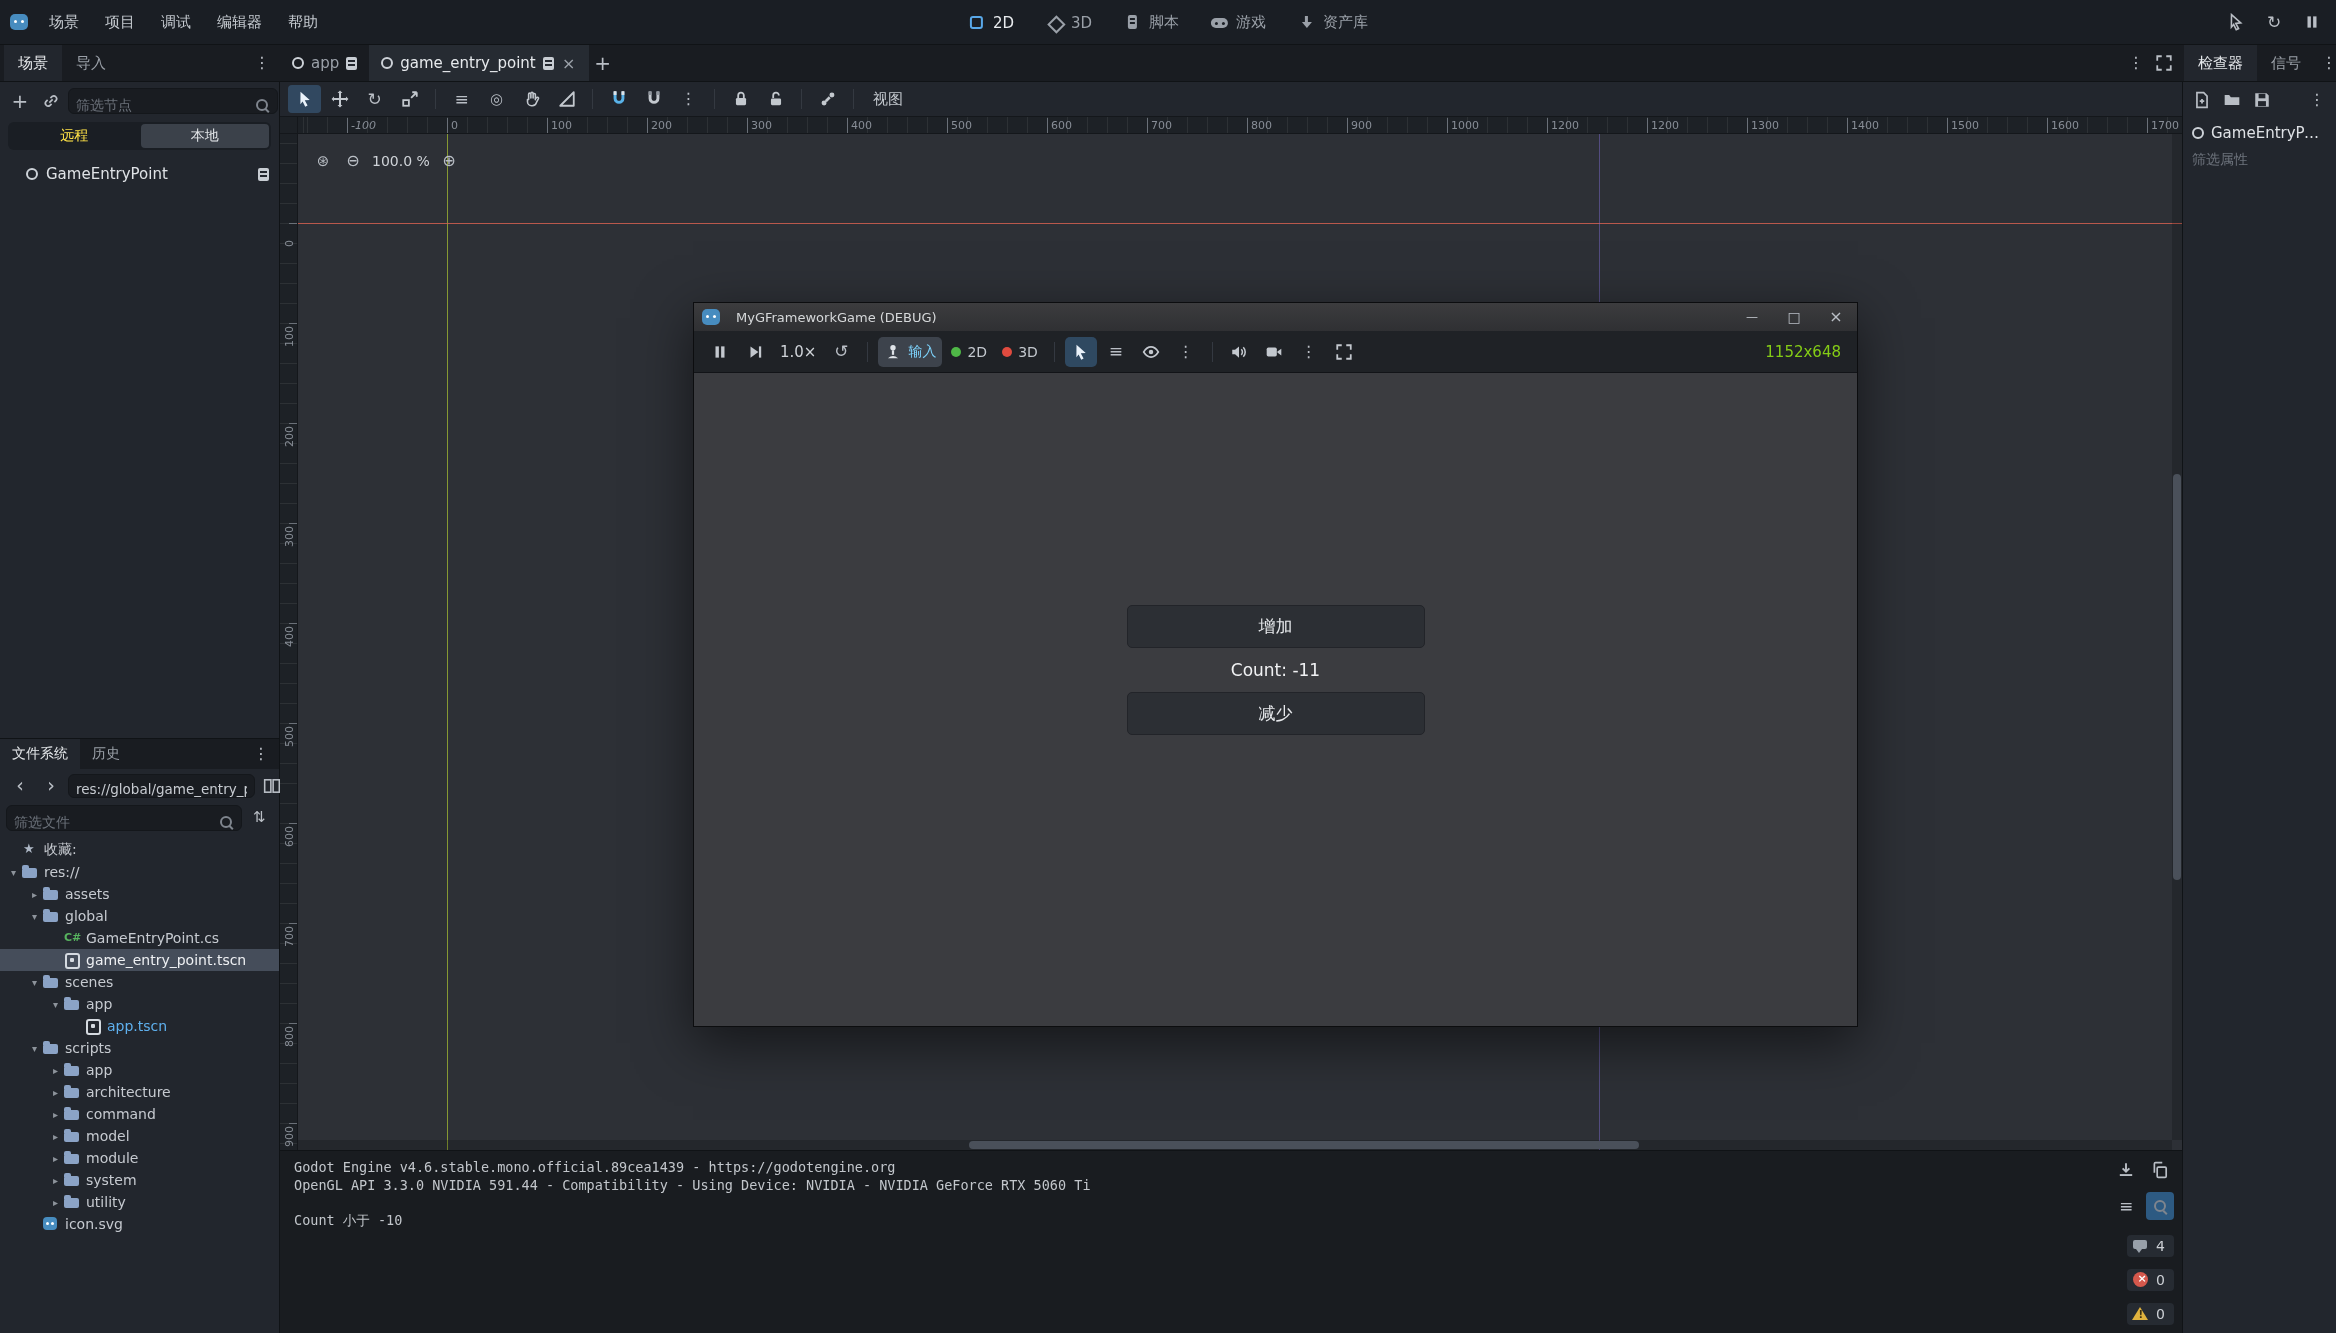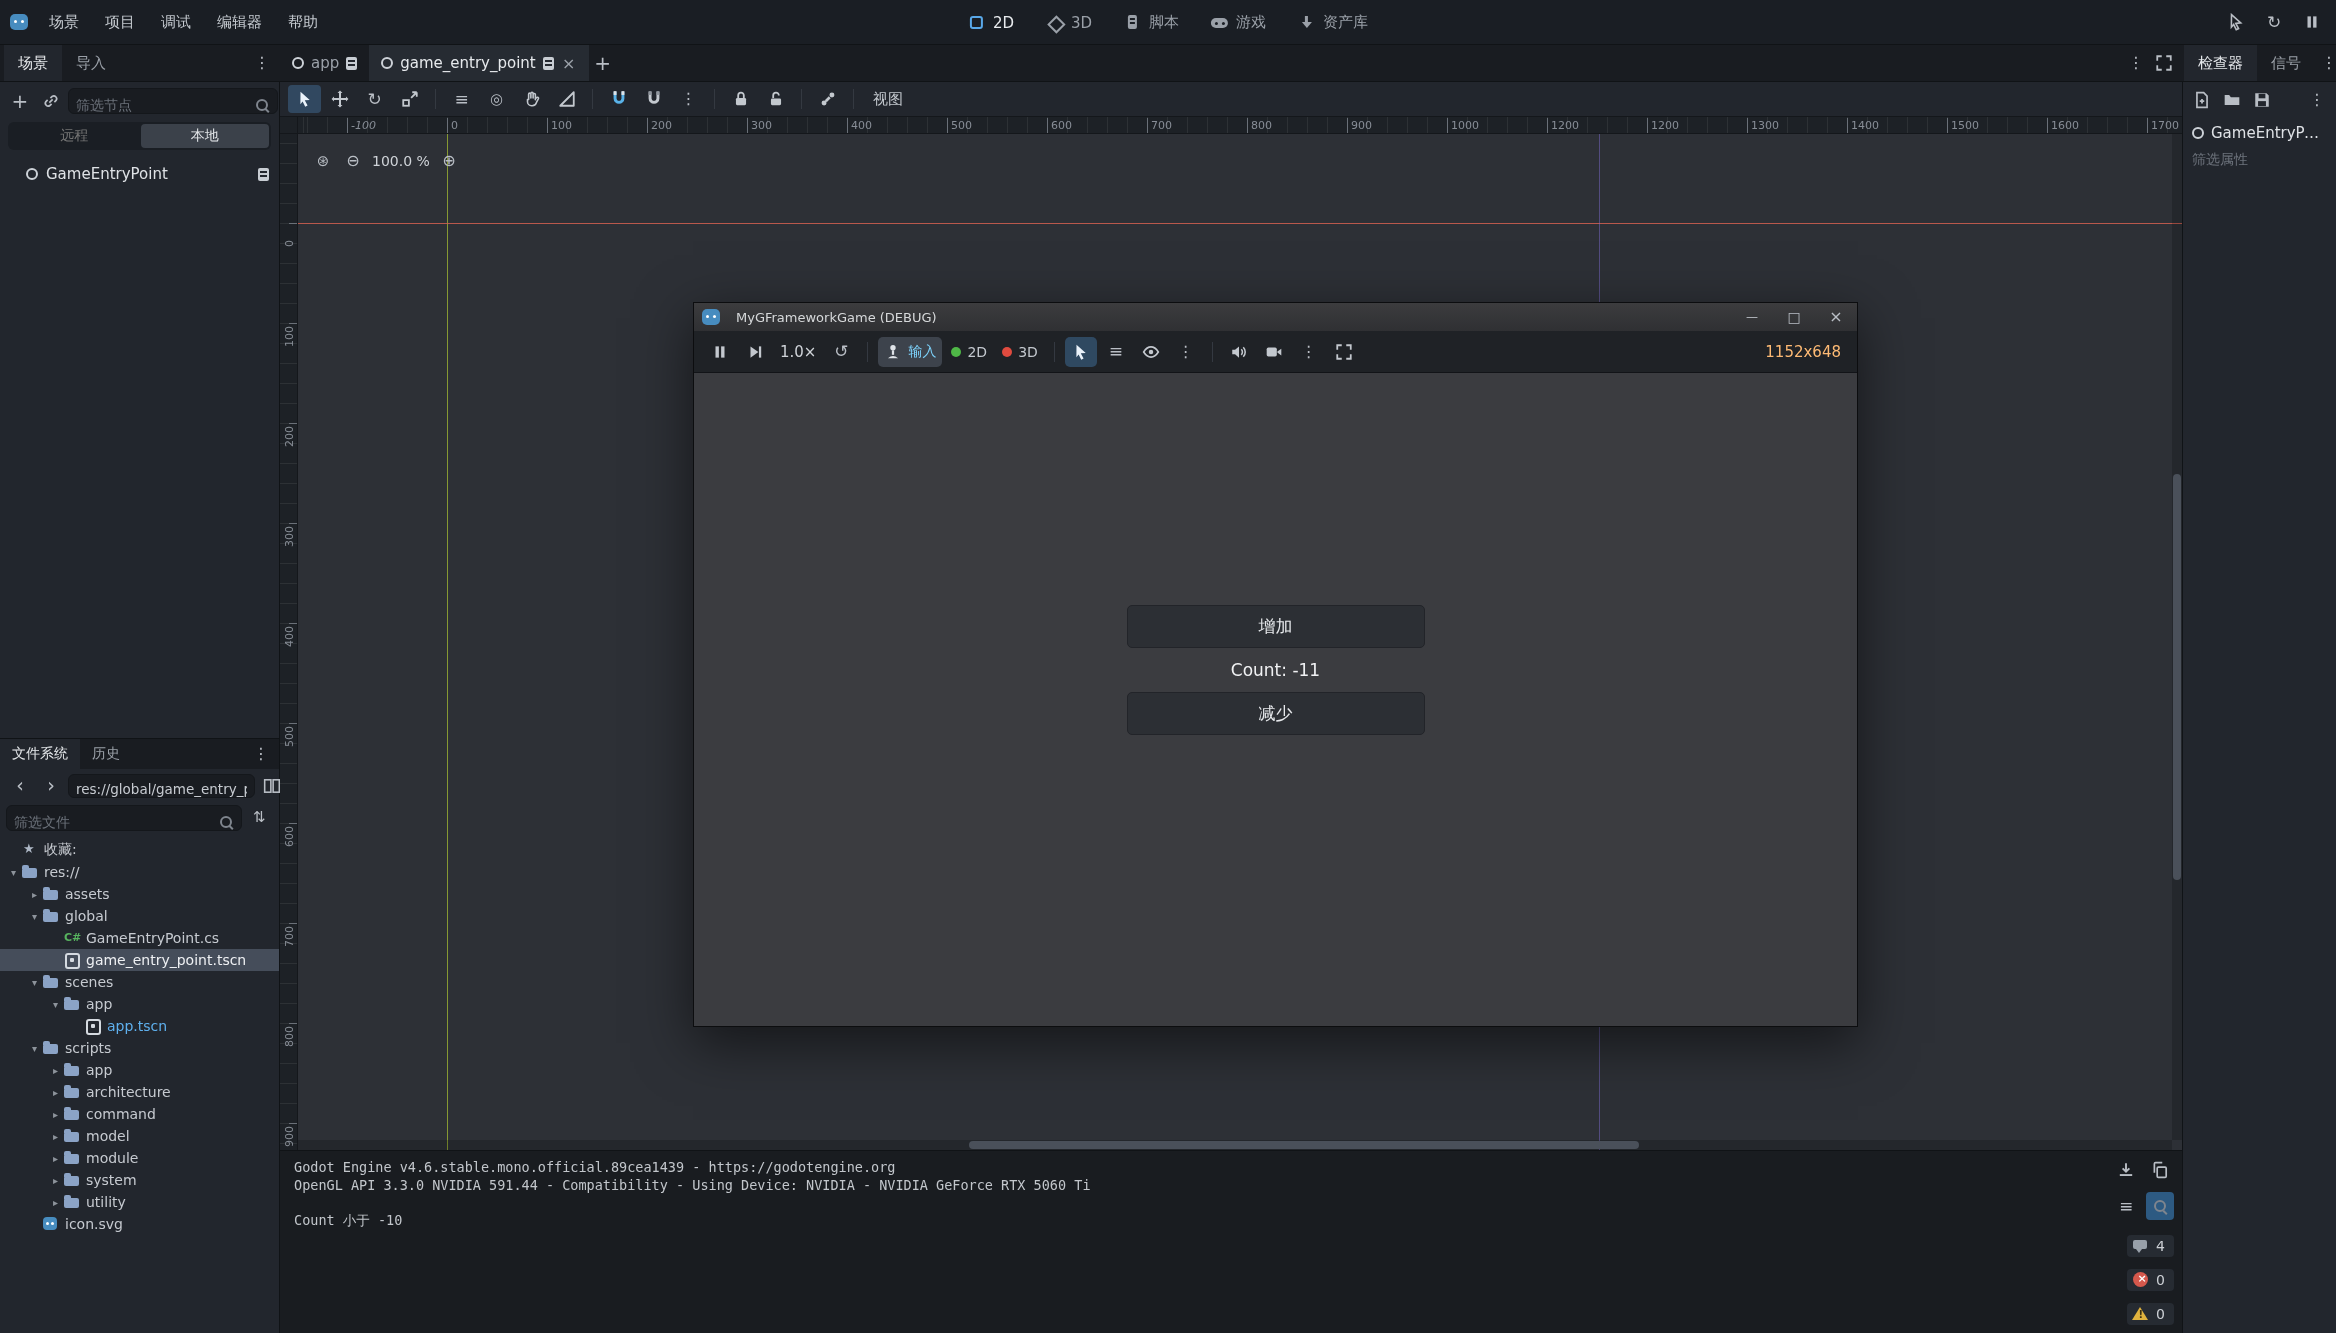--- a/index.html
+++ b/index.html
@@ -72,21 +72,21 @@
   .stab{display:flex;align-items:center;gap:7px;padding:0 12px;height:100%;color:#9ba1a9;font-size:15px;white-space:nowrap}
   .stab.active{background:#262b32;color:#e6e9ec}
   .stab-close{display:none;width:16px;height:16px;align-items:center;justify-content:center}
   .stab-close.show{display:inline-flex}
   .stab-close::before{content:"×";font-size:16px;color:#9ba1a9}
 
   
   #scene-dock{position:absolute;left:0;top:82px;width:280px;height:656px;background:#22262d;border-right:1px solid #101316}
   .sd-toolbar{height:37px;display:flex;align-items:center;gap:3px;padding:0 6px;}
   .seg{display:flex;margin:3px 8px 0;background:#1a1e24;border-radius:6px;padding:2px;gap:2px}
-  .seg-btn{flex:1;height:24px;display:flex;align-items:center;justify-content:center;font-size:14px;color:#737373;border-radius:4px}
+  .seg-btn{flex:1;height:24px;display:flex;align-items:center;justify-content:center;font-size:14px;color:#fde047;border-radius:4px}
   .seg-btn.active{background:#3b414a;color:#e3e6e9}
   .scene-tree{margin-top:10px}
   .scene-row{display:flex;align-items:center;gap:8px;height:28px;padding:0 10px 0 26px;font-size:15px;color:#dfe2e6}
   .mla{margin-left:auto}
 
   
   #fs-dock{position:absolute;left:0;top:738px;width:280px;height:595px;background:#22262d;border-right:1px solid #101316;border-top:1px solid #101316}
   .fs-tabs{height:30px;background:#191c21;display:flex;align-items:center;padding-right:4px}
   .fs-tabs .dtab{font-size:14px;padding:0 12px}
   .fs-nav{height:33px;display:flex;align-items:center;gap:3px;padding:0 6px}
@@ -174,21 +174,21 @@
   .gw-controls{margin-left:auto;display:flex;height:100%}
   .gw-ctrl{width:42px;height:100%;display:flex;align-items:center;justify-content:center;color:#cfd2d5}
   .gw-toolbar{height:42px;background:#1f2226;border-bottom:1px solid #121418;display:flex;align-items:center;gap:3px;padding:16px 10px;flex:none}
   .gtb{height:30px;min-width:32px;display:inline-flex;align-items:center;justify-content:center;gap:6px;border-radius:5px;padding:0 6px;color:#c3c8ce;font-size:14px;flex:none}
   .gtb.pressed{background:#3d434c;color:#7dd3fc}
   .gtb.blue{background:rgba(77,147,209,.35)}
   .gtext{font-size:15px;color:#cfd3d8}
   .dot{width:10px;height:10px;border-radius:50%;flex:none}
   .dot.green{background:#4fb847}
   .dot.red{background:#e04b3f}
-  .gw-res{margin-left:auto;padding-right:6px;font-size:15px;color:#fdba74}
+  .gw-res{margin-left:auto;padding-right:6px;font-size:15px;color:#84cc16}
   .gw-content{flex:1;position:relative;background:#3b3c40}
   .gw-ui{position:absolute;top:232px;left:0;right:0;display:flex;flex-direction:column;align-items:center;gap:10px}
   .g-btn{width:298px;height:43px;background:#2c2f34;border:1px solid #222429;border-radius:5px;color:#e7e9ec;font-size:17px;display:flex;align-items:center;justify-content:center}
   .g-count{font-size:17px;color:#f0f1f3;height:24px;display:flex;align-items:center}
 </style>
 </head>
 <body>
 
 <div id="app">
 

